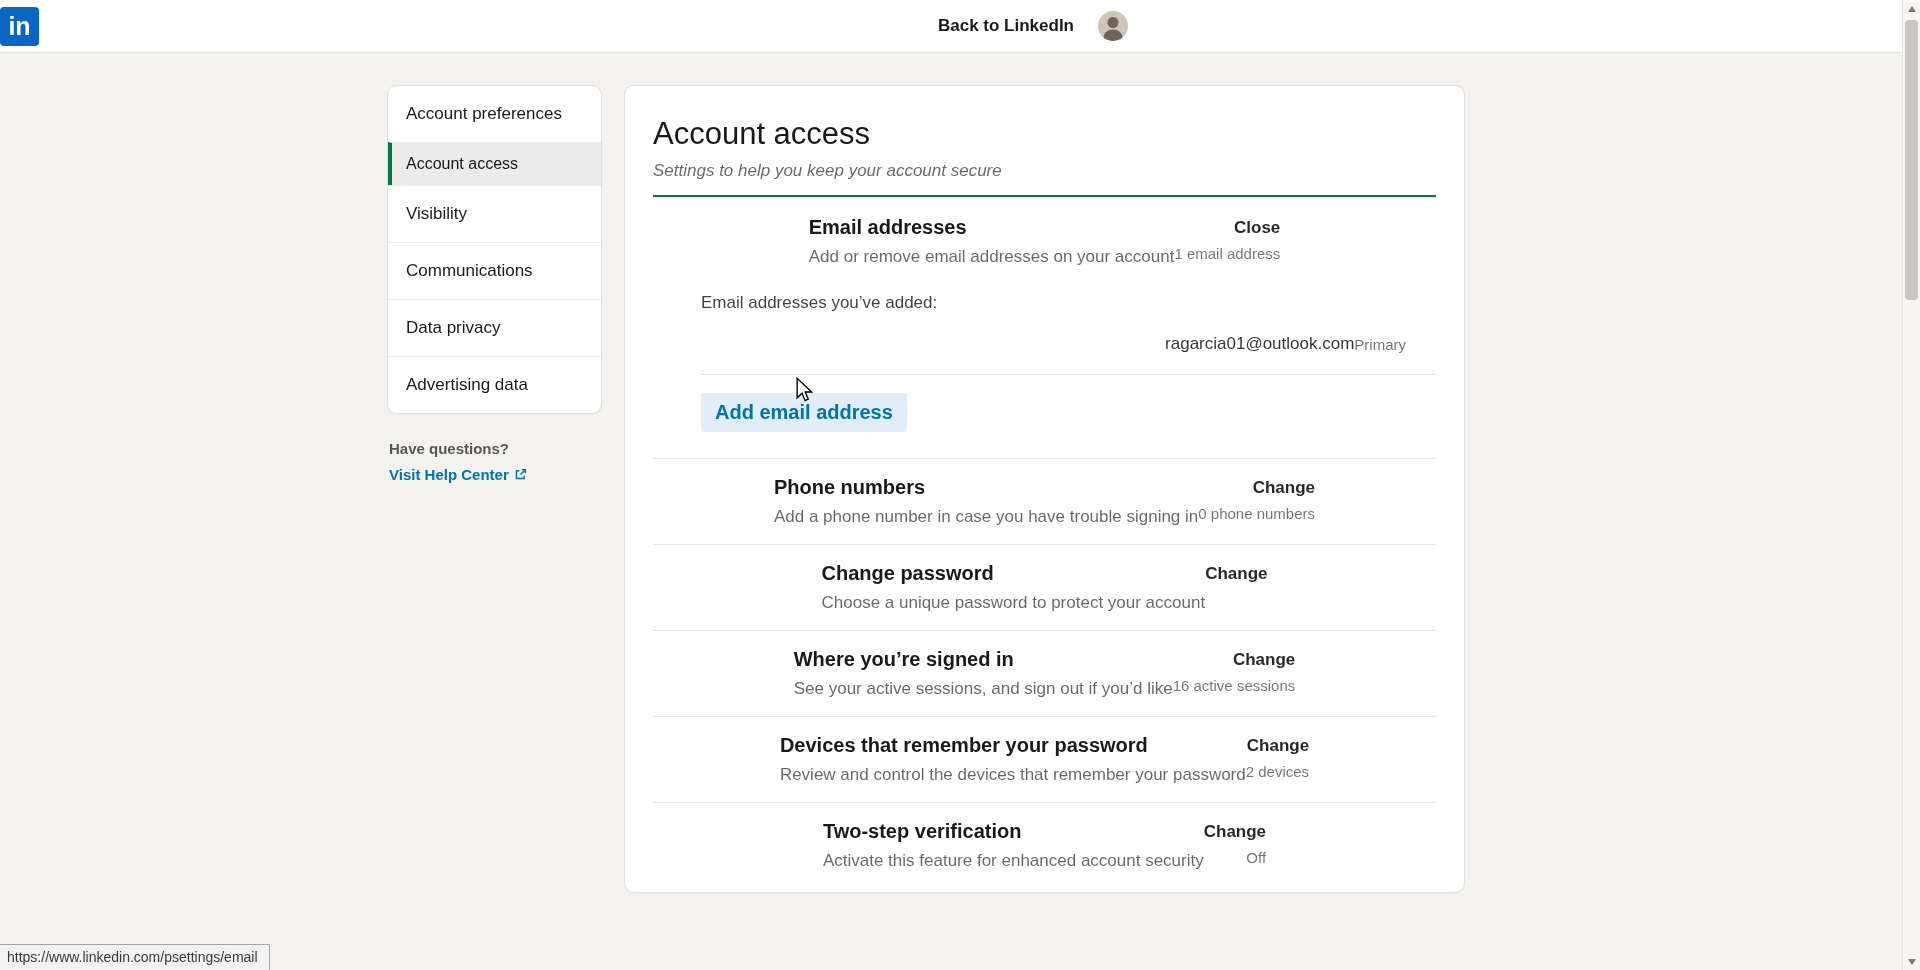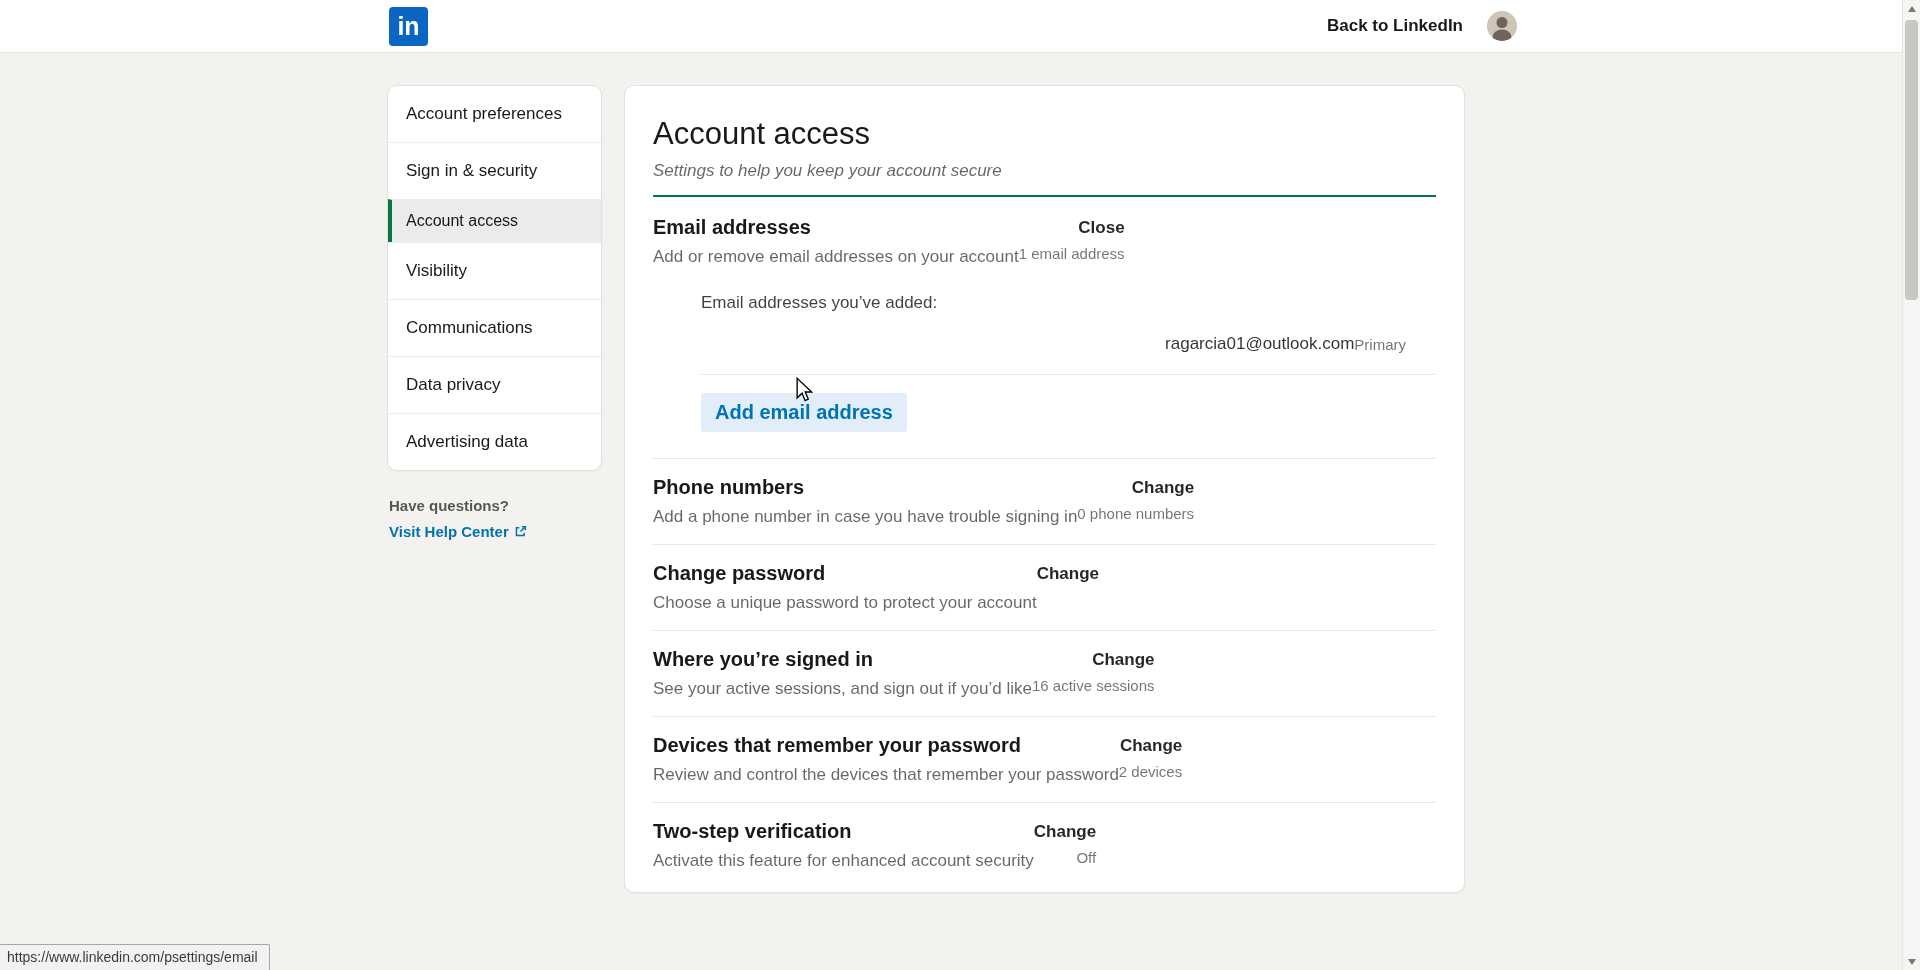--- a/index.html
+++ b/index.html
@@ -7,21 +7,21 @@
     width:1920px; height:970px;
     background:#f3f2ef;
     font-family:"Liberation Sans","DejaVu Sans",sans-serif;
     color:rgba(0,0,0,.9);
     position:relative;
     overflow:hidden;
   }
 
   
   .topbar { height:52px; background:#fff; border-bottom:1px solid #e6e4e1; }
-  .topbar-inner { margin-left:389px; width:1128px; height:100%; display:flex; align-items:center; }
+  .topbar-inner { width:1128px; height:100%; display:flex; align-items:center; }
   .logo {
     width:39px; height:39px; background:#0a66c2; border-radius:4px;
     color:#fff; font-weight:700; font-size:25px;
     display:flex; align-items:center; justify-content:center;
     cursor:pointer; user-select:none;
   }
   .topbar-right { margin-left:auto; display:flex; align-items:center; gap:24px; }
   .back-link { font-weight:700; font-size:17px; color:rgba(0,0,0,.9); text-decoration:none; cursor:pointer; }
   .avatar { width:30px; height:30px; border-radius:50%; overflow:hidden; cursor:pointer; }
 
@@ -53,21 +53,21 @@
   
   .card {
     flex:1; background:#fff; border:1px solid #e3e1dd; border-radius:10px;
     padding:26px 28px 4px 28px; box-sizing:border-box;
     box-shadow:0 1px 2px rgba(0,0,0,.04);
   }
   .page-title { font-size:31px; font-weight:400; margin:4px 0 9px; color:rgba(0,0,0,.9); }
   .page-subtitle { font-size:17px; color:rgba(0,0,0,.6); margin:0 0 14px;font-style:italic; }
   .header-rule { border-bottom:2px solid #057642; }
 
-  .sec-head, .section { display:flex; justify-content:flex-start; }
+  .sec-head, .section { display:flex; justify-content:center; }
   .section { padding:17px 0; border-bottom:1px solid #e8e6e3; }
   .section.last { border-bottom:none; }
   .email-section { padding-top:19px; border-bottom:1px solid #e8e6e3; }
   .sec-title { font-size:20px; font-weight:700; margin:0; color:rgba(0,0,0,.9); }
   .sec-desc { font-size:17px; color:rgba(0,0,0,.6); margin:8px 0 0; }
   .sec-right { text-align:right; flex-shrink:0; padding-top:2px; }
   .action { font-size:17px; font-weight:700; color:rgba(0,0,0,.85); cursor:pointer; }
   .sec-meta { font-size:15px; color:rgba(0,0,0,.55); margin-top:7px; min-height:15px; }
 
   .email-body { margin-left:48px; }
@@ -123,21 +123,20 @@
       </div>
     </div>
   </div>
 </header>
 
 <div class="page">
 
   <div class="side-col">
     <nav class="nav-card">
       <div class="nav-item">Account preferences</div>
-      <div class="nav-item">Sign in &amp; security</div>
       <div class="nav-item sub selected">Account access</div>
       <div class="nav-item">Visibility</div>
       <div class="nav-item">Communications</div>
       <div class="nav-item">Data privacy</div>
       <div class="nav-item">Advertising data</div>
     </nav>
     <div class="help">
       <div class="help-q">Have questions?</div>
       <a class="help-link">
         <span>Visit Help Center</span>

